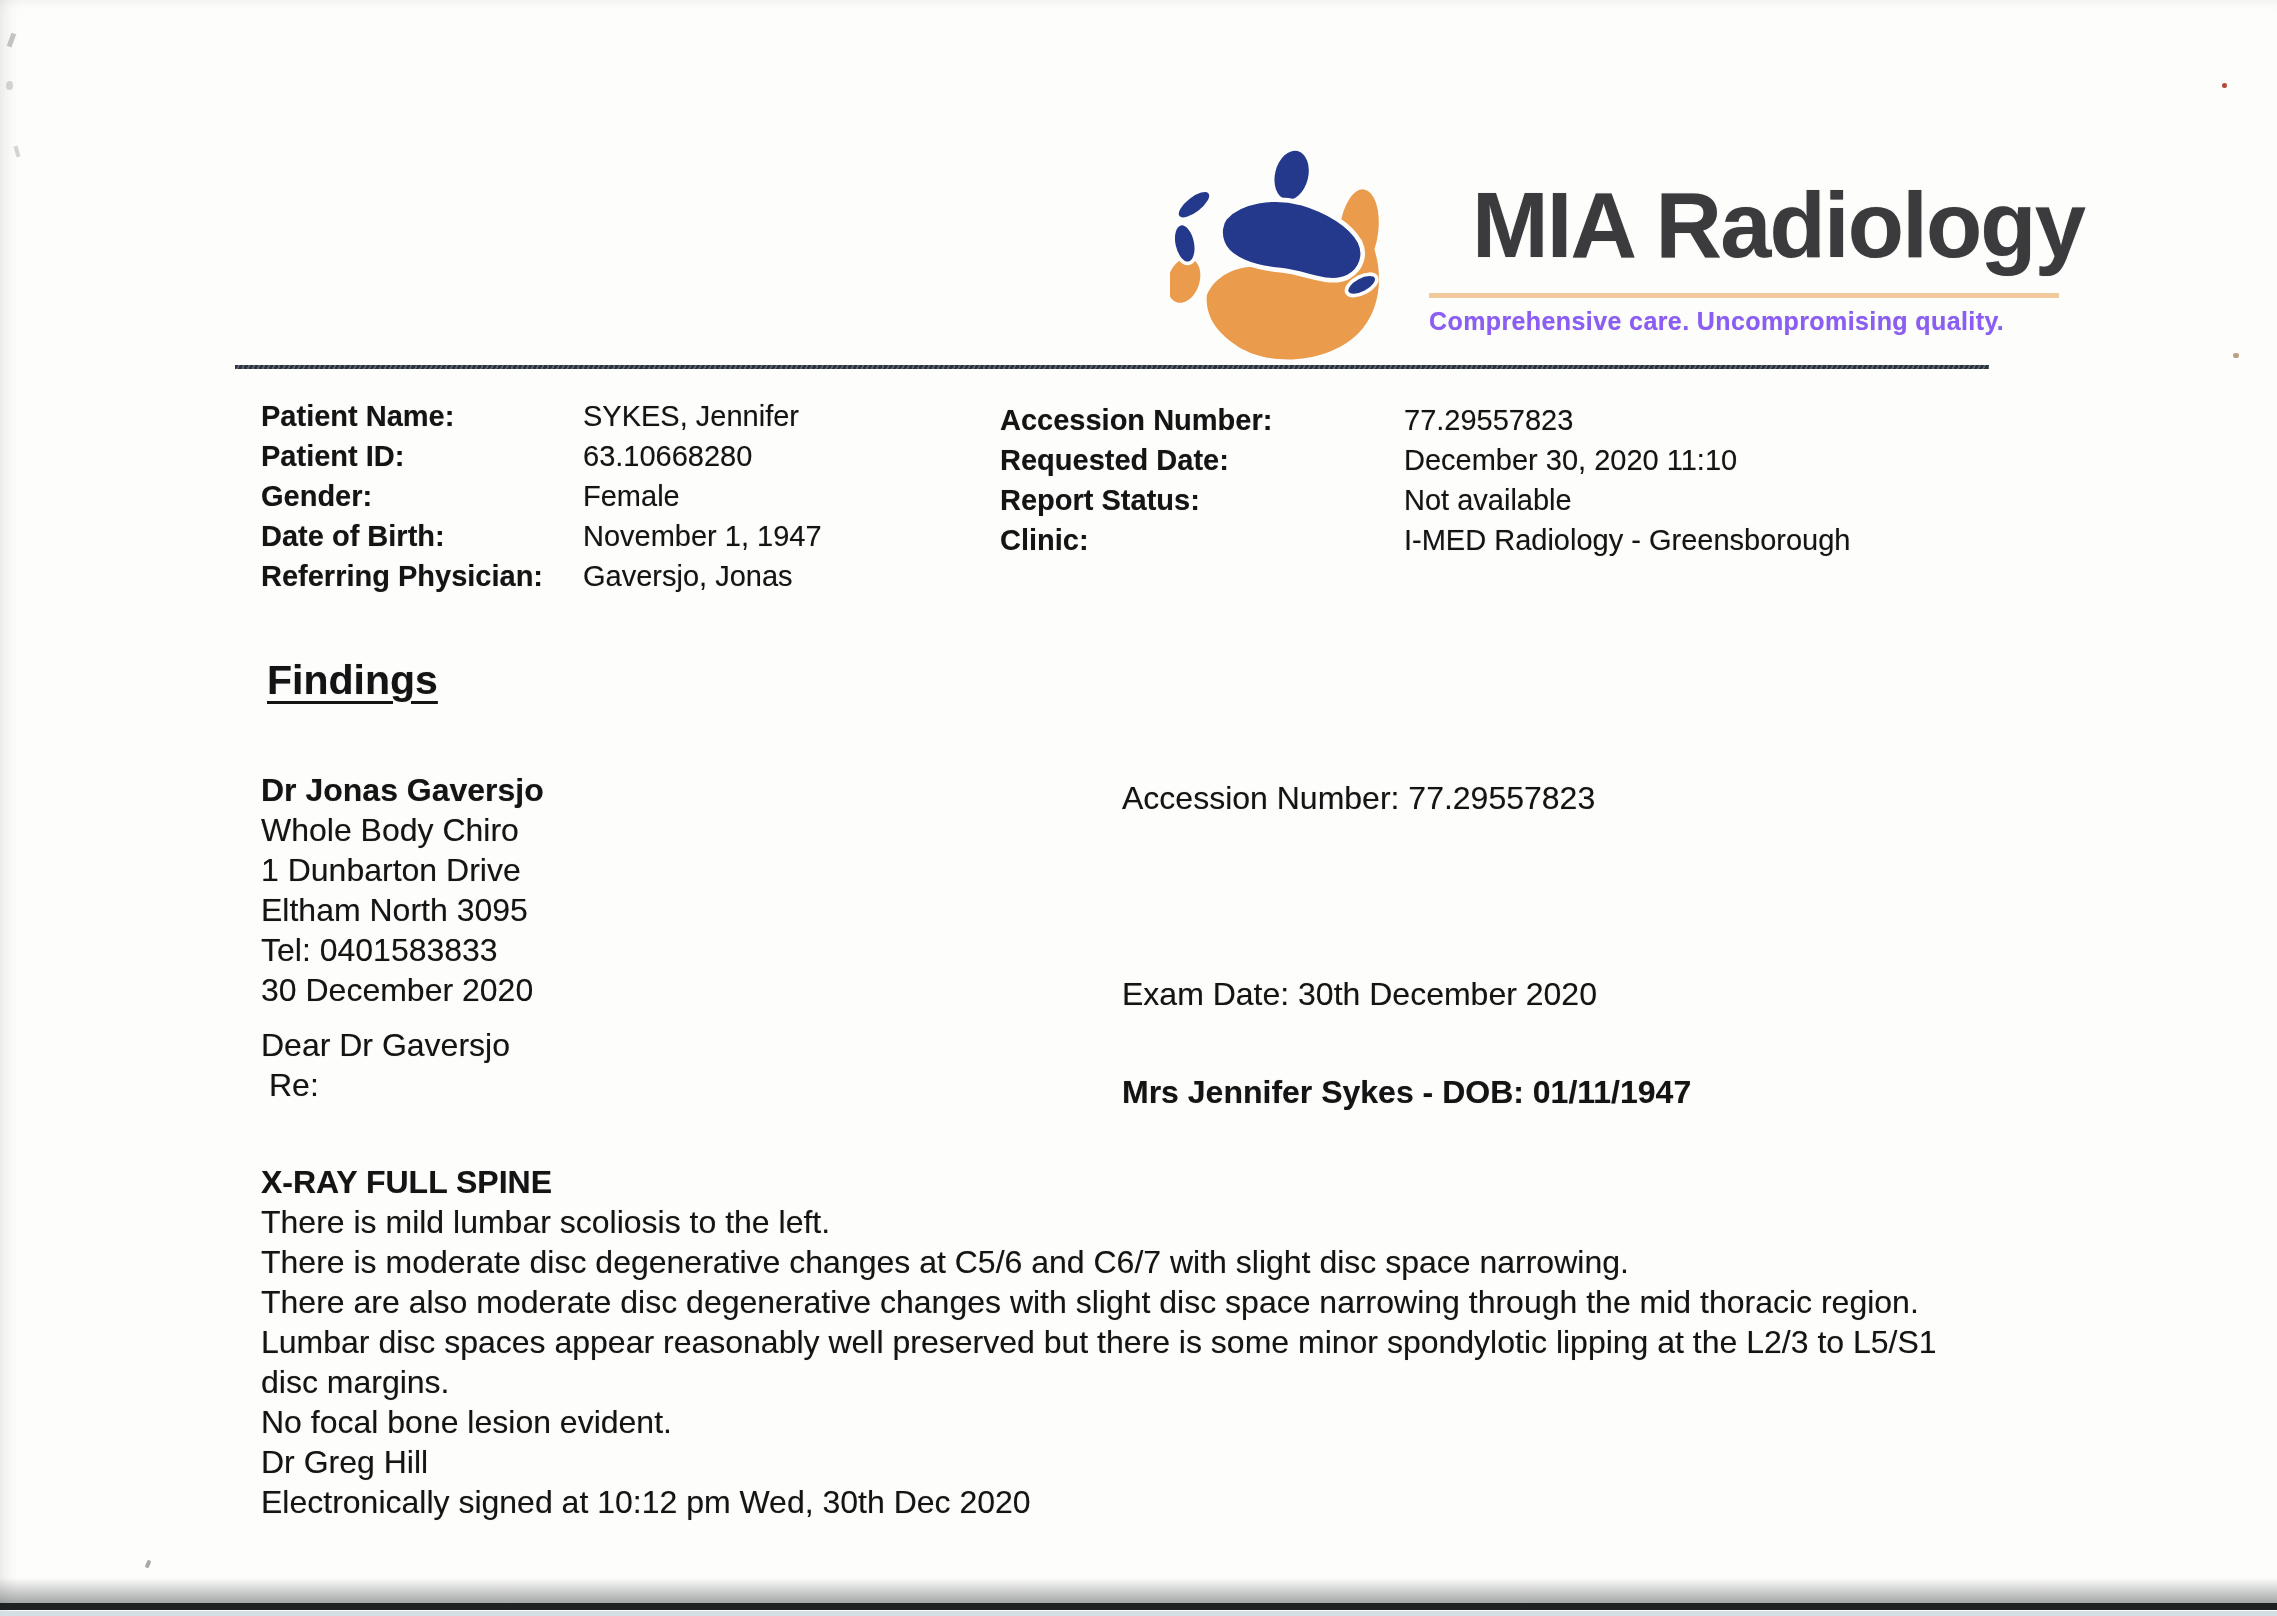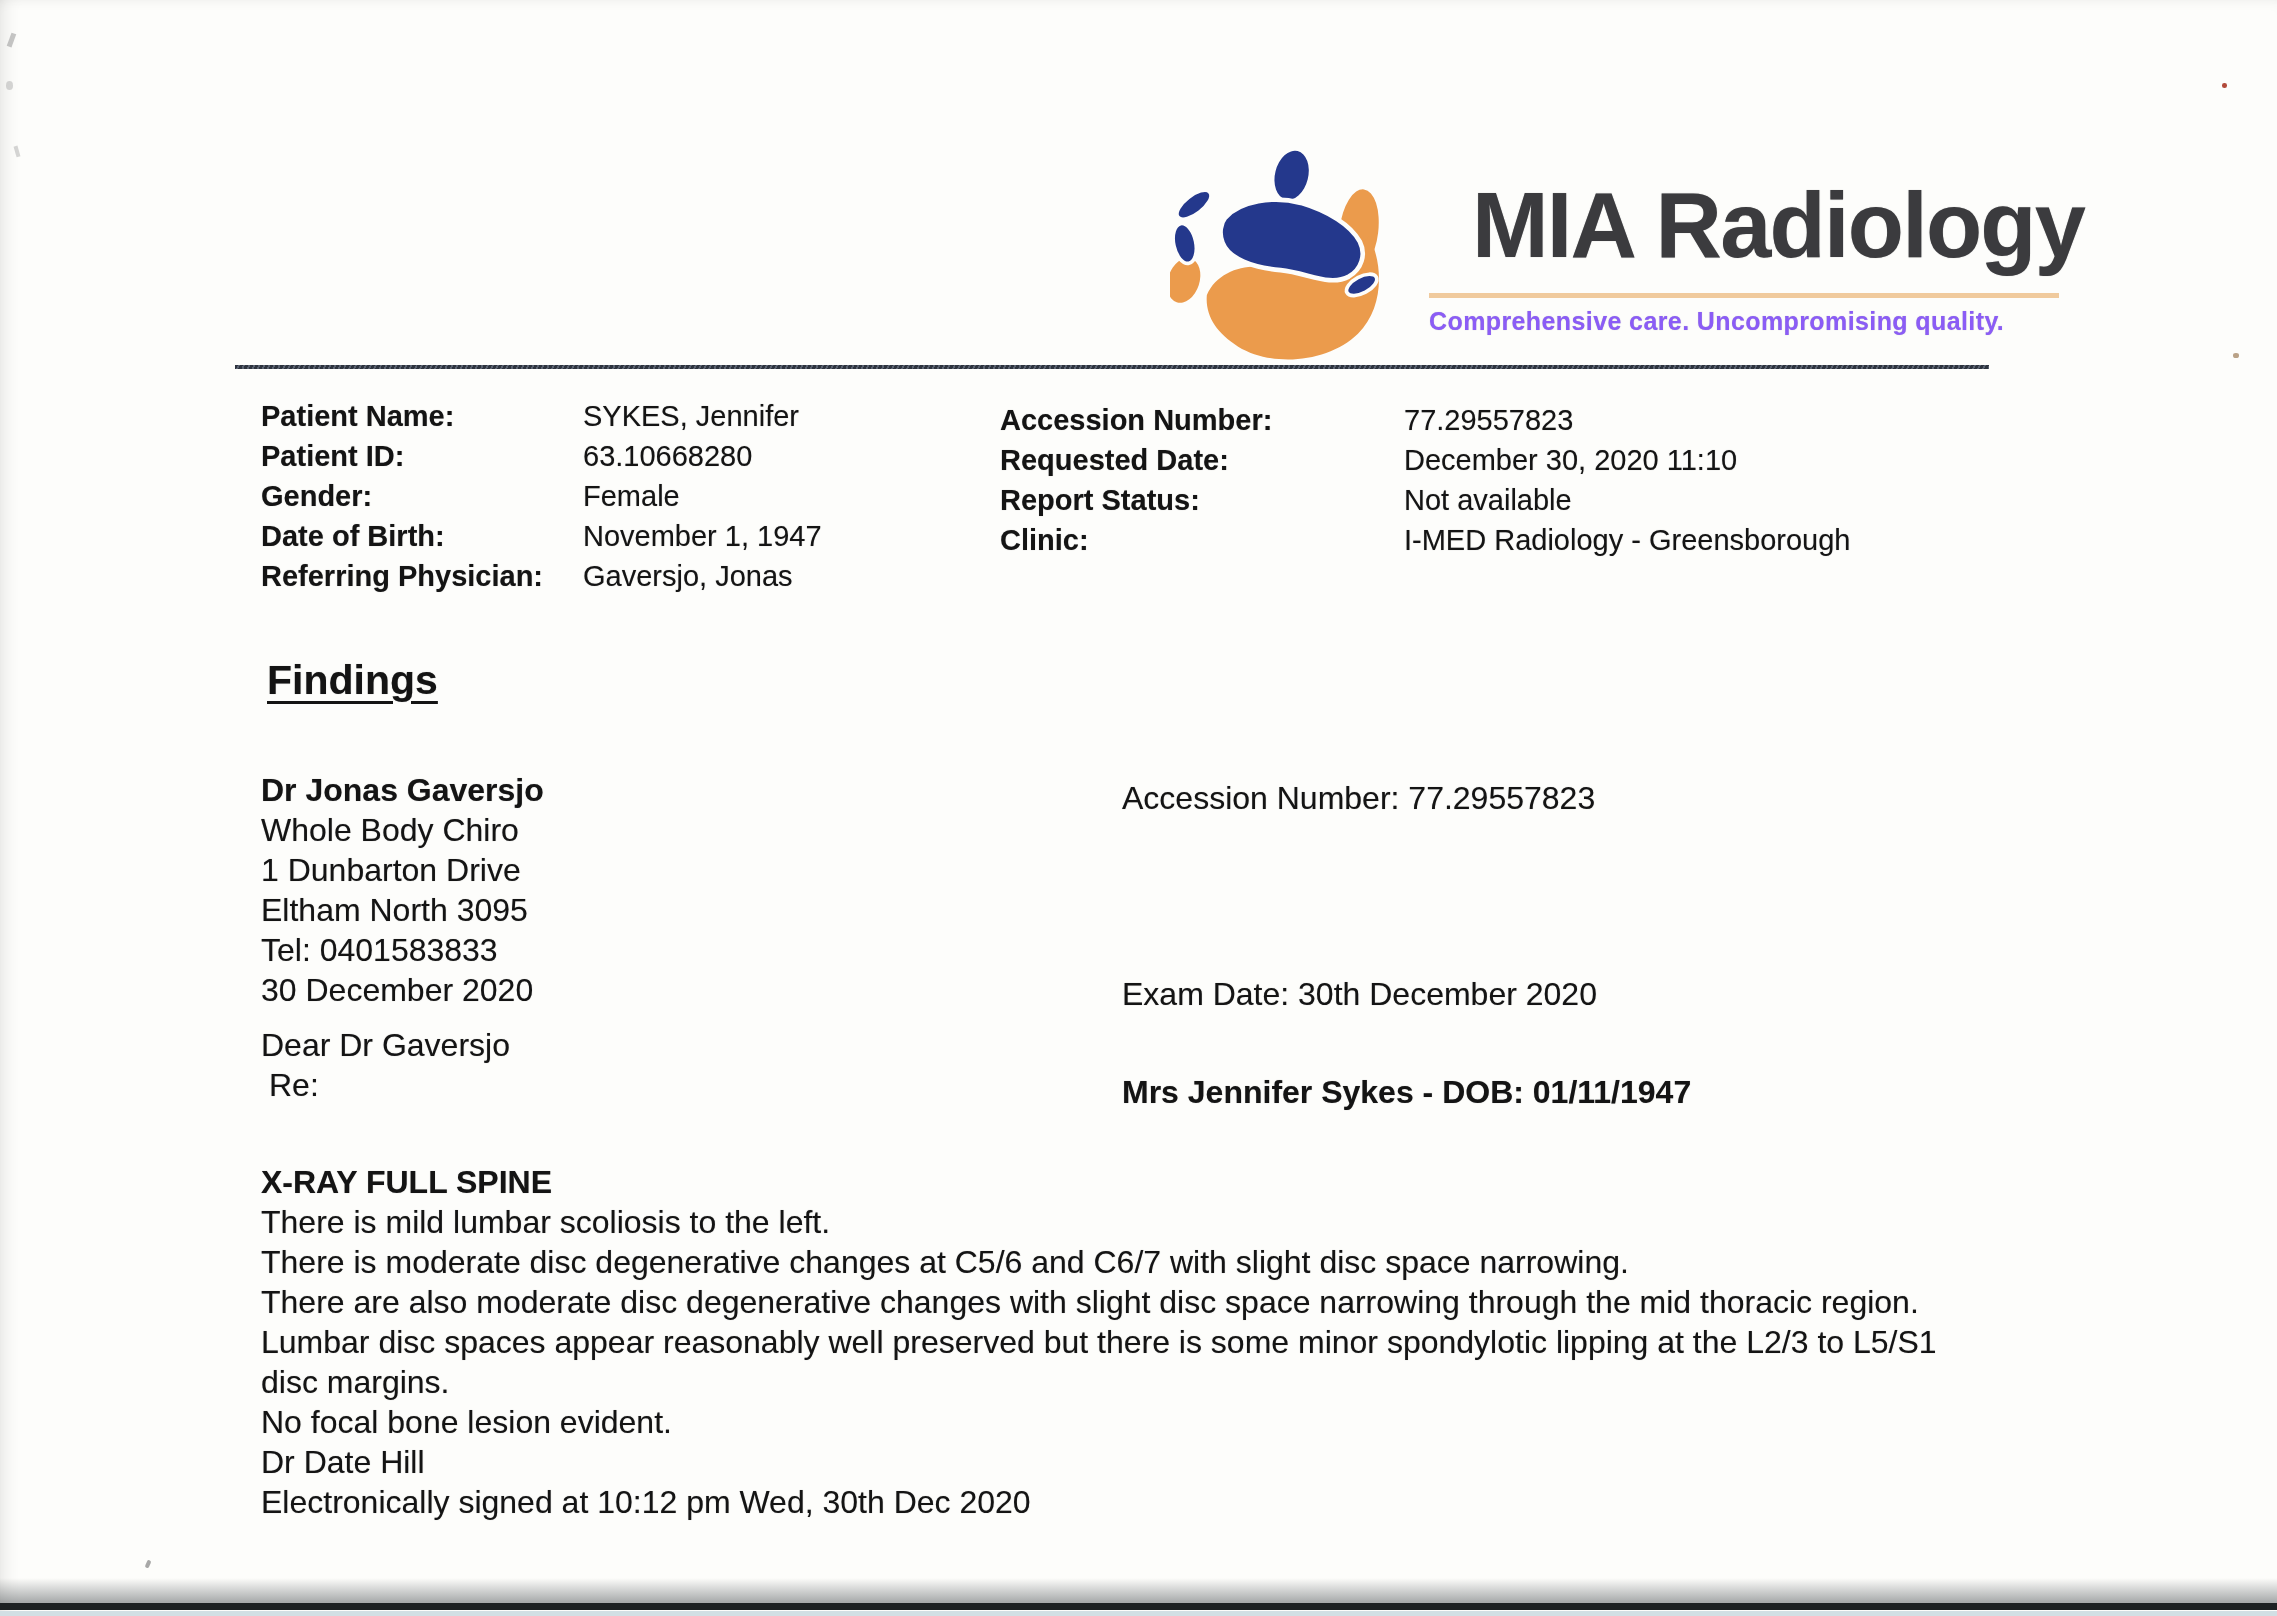--- a/index.html
+++ b/index.html
@@ -159,21 +159,21 @@
   <div class="abs doc line43 bold" style="left:1122px;top:1072px;">Mrs Jennifer Sykes - DOB: 01/11/1947</div>
 
   <div class="abs doc" style="left:261px;top:1162px;">
     <div class="line43 bold">X-RAY FULL SPINE</div>
     <div class="line43">There is mild lumbar scoliosis to the left.</div>
     <div class="line43">There is moderate disc degenerative changes at C5/6 and C6/7 with slight disc space narrowing.</div>
     <div class="line43">There are also moderate disc degenerative changes with slight disc space narrowing through the mid thoracic region.</div>
     <div class="line43">Lumbar disc spaces appear reasonably well preserved but there is some minor spondylotic lipping at the L2/3 to L5/S1</div>
     <div class="line43">disc margins.</div>
     <div class="line43">No focal bone lesion evident.</div>
-    <div class="line43">Dr Date Hill</div>
+    <div class="line43">Dr Greg Hill</div>
     <div class="line43">Electronically signed at 10:12 pm Wed, 30th Dec 2020</div>
   </div>
 
   <div class="abs bottom-shadow"></div>
   <div class="abs bottom-line"></div>
   <div class="abs bottom-strip"></div>
 
   <div class="speck" style="left:9.2px;top:33px;width:4.6px;height:14px;background:#8d8d8d;opacity:.5;transform:rotate(20deg);"></div>
   <div class="speck" style="left:5.5px;top:81px;width:7.4px;height:9.2px;background:#9a9a9a;opacity:.4;border-radius:50%;"></div>
   <div class="speck" style="left:14.8px;top:146px;width:3.7px;height:11px;background:#999;opacity:.4;transform:rotate(-16deg);"></div>

